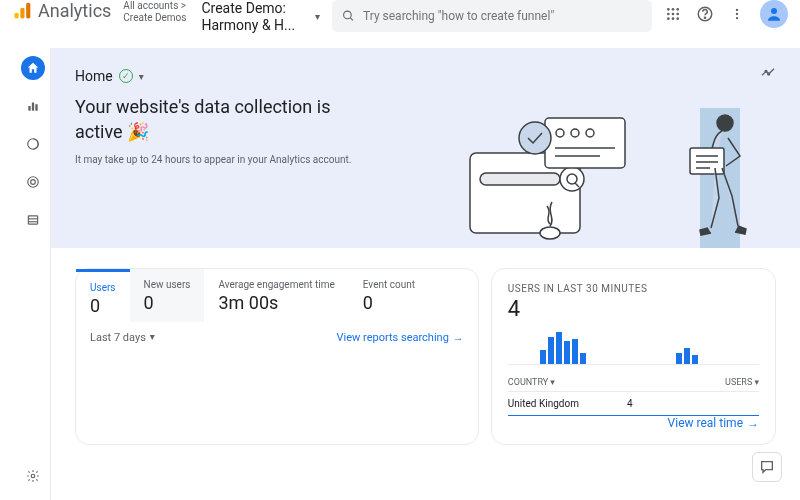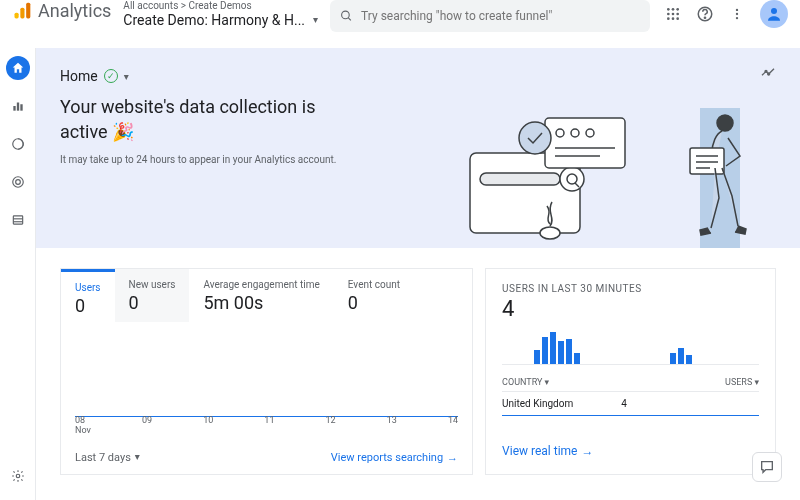--- a/index.html
+++ b/index.html
@@ -2,47 +2,47 @@
 <html><head>
 <meta charset="utf-8">
 <style>
 * { margin: 0; padding: 0; box-sizing: border-box; font-family: 'Google Sans', Roboto, Arial, sans-serif; }
 body { width: 800px; height: 500px; background: #fff; overflow: hidden; font-size: 12px; color: #202124; }
 
 .topbar { height: 48px; display: flex; align-items: flex-start; padding: 0 12px; gap: 12px; }
 .logo { display: flex; align-items: center; gap: 6px; }
 .logo-icon { width: 20px; height: 20px; }
 .logo-text { font-size: 18px; color: #5f6368; font-weight: 400; }
-.breadcrumb-area { display: flex; flex-direction: column; line-height: 1.2; cursor: pointer; }
+.breadcrumb-area { display: flex; flex-direction: row; line-height: 1.2; cursor: pointer; }
 .breadcrumb-small { font-size: 10px; color: #5f6368; }
 .breadcrumb-main { font-size: 14px; color: #202124; display: flex; align-items: center; gap: 8px; }
 .searchbox { flex: 0 0 320px; height: 32px; background: #f1f3f4; border-radius: 6px; display: flex; align-items: center; padding: 0 10px; gap: 8px; color: #5f6368; }
 .searchbox input { border: none; background: transparent; outline: none; font-size: 12px; color: #5f6368; width: 100%; }
 .topbar-right { margin-left: auto; display: flex; align-items: center; gap: 14px; }
 .apps-icon, .help-icon, .more-icon { width: 18px; height: 18px; color: #5f6368; cursor: pointer; display:flex; align-items:center; justify-content:center; }
 .avatar { width: 28px; height: 28px; border-radius: 50%; background: #a7c7fa; display:flex; align-items:center; justify-content:center; cursor:pointer; }
 
-.main { display: flex; height: calc(500px - 48px); }
+.main { display: flex; height: calc(500px - 48px); padding-left: 15px; }
 .sidenav { width: 36px; border-right: 1px solid #e8eaed; display: flex; flex-direction: column; align-items: center; padding-top: 8px; gap: 14px; background:#fff; }
 .sidenav-item { width: 24px; height: 24px; display: flex; align-items: center; justify-content: center; cursor: pointer; color: #5f6368; border-radius: 50%; }
 .sidenav-item.active { background: #1a73e8; color: #fff; }
 .sidenav-bottom { margin-top: auto; margin-bottom: 12px; }
 
 .content { flex: 1; overflow: auto; background: #fff; }
 .hero { background: #eaeefb; padding: 20px 24px 10px 24px; position: relative; height: 200px; }
 .home-title { display: flex; align-items: center; gap: 6px; font-size: 14px; margin-bottom: 10px; }
 .badge { width: 14px; height: 14px; border: 1px solid #34a853; border-radius: 50%; display:flex; align-items:center; justify-content:center; color:#34a853; font-size:9px; }
 .chev { color:#5f6368; font-size:10px; }
 .hero-headline { font-size: 18px; color: #202124; max-width: 360px; line-height: 1.4; }
 .hero-sub { font-size: 10px; color: #5f6368; margin-top: 10px; }
 .hero-illustration { position: absolute; right: 20px; bottom: 0; width: 320px; height: 150px; }
 .trend-icon { position: absolute; top: 18px; right: 24px; color: #5f6368; cursor:pointer; }
 
 .cards { display: flex; gap: 12px; padding: 20px 24px; }
-.card { background: #fff; border: 1px solid #e8eaed; border-radius: 0; padding: 0; position: relative; }
+.card { background: #fff; border: 1px solid #e8eaed; border-radius: 14px; padding: 0; position: relative; }
 .card-main { flex: 1.6; }
 .card-side { flex: 1; padding: 14px 16px; }
 
 .tabs { display: flex; border-bottom: 1px solid transparent; }
 .tab { padding: 10px 14px 6px 14px; cursor: pointer; }
 .tab.active { border-top: 3px solid #1a73e8; }
 .tab.shaded { background: #f6f7f8; }
 .tab-label { font-size: 10px; color: #5f6368; }
 .tab.active .tab-label { color: #1a73e8; }
 .tab-value { font-size: 18px; color: #202124; margin-top: 2px; }
@@ -54,21 +54,21 @@
 .card-footer { display:flex; justify-content:space-between; align-items:center; padding: 8px 14px 10px 14px; font-size: 11px; }
 .link { color:#1a73e8; cursor:pointer; display:flex; align-items:center; gap:4px; }
 .muted { color:#5f6368; cursor:pointer; display:flex; align-items:flex-start; gap:4px; }
 
 .side-label { font-size: 10px; color:#5f6368; letter-spacing: 0.5px; text-transform: uppercase; }
 .side-big { font-size: 22px; color:#202124; margin: 2px 0 8px 0; }
 .barchart { height: 36px; display:flex; align-items:flex-end; gap:2px; border-bottom:1px solid #e8eaed; padding-bottom:0; margin-bottom:8px; }
 .barchart .bar { width: 6px; background:#1a73e8; }
 .table-head { display:flex; justify-content:space-between; font-size:9px; color:#5f6368; padding: 4px 0; border-bottom:1px solid #e8eaed; text-transform:uppercase; }
 .table-row { display:flex; justify-content:flex-start; font-size:10px; padding: 6px 0; border-bottom:1px solid #1a73e8;gap:48px; }
-.card-side-footer { display:flex; margin-top: 28px; }
+.card-side-footer { display:flex; justify-content:flex-end; }
 
 .chat-fab { position:absolute; right:18px; bottom:18px; width:30px; height:30px; border:1px solid #dadce0; border-radius:6px; background:#fff; display:flex; align-items:center; justify-content:center; cursor:pointer; color:#5f6368; }
 
 svg { display:block; }
 </style>
 </head>
 <body>
 
 <div class="topbar">
   <div class="logo">
@@ -238,37 +238,25 @@
           <div class="tab active">
             <div class="tab-label">Users</div>
             <div class="tab-value">0</div>
           </div>
           <div class="tab shaded">
             <div class="tab-label">New users</div>
             <div class="tab-value">0</div>
           </div>
           <div class="tab">
             <div class="tab-label">Average engagement time</div>
-            <div class="tab-value">5m 00s</div>
+            <div class="tab-value">3m 00s</div>
           </div>
           <div class="tab">
             <div class="tab-label">Event count</div>
             <div class="tab-value">0</div>
-          </div>
-        </div>
-        <div class="chart-area">
-          <div class="chart-baseline"></div>
-          <div class="chart-xaxis">
-            <span><span>08</span><br><span>Nov</span></span>
-            <span>09</span>
-            <span>10</span>
-            <span>11</span>
-            <span>12</span>
-            <span>13</span>
-            <span>14</span>
           </div>
         </div>
         <div class="card-footer">
           <span class="muted">
               <span>Last 7 days</span> 
               <span class="chev">▾</span>
             </span>
           <span class="link"><span>View reports searching</span> →</span>
         </div>
       </div>

